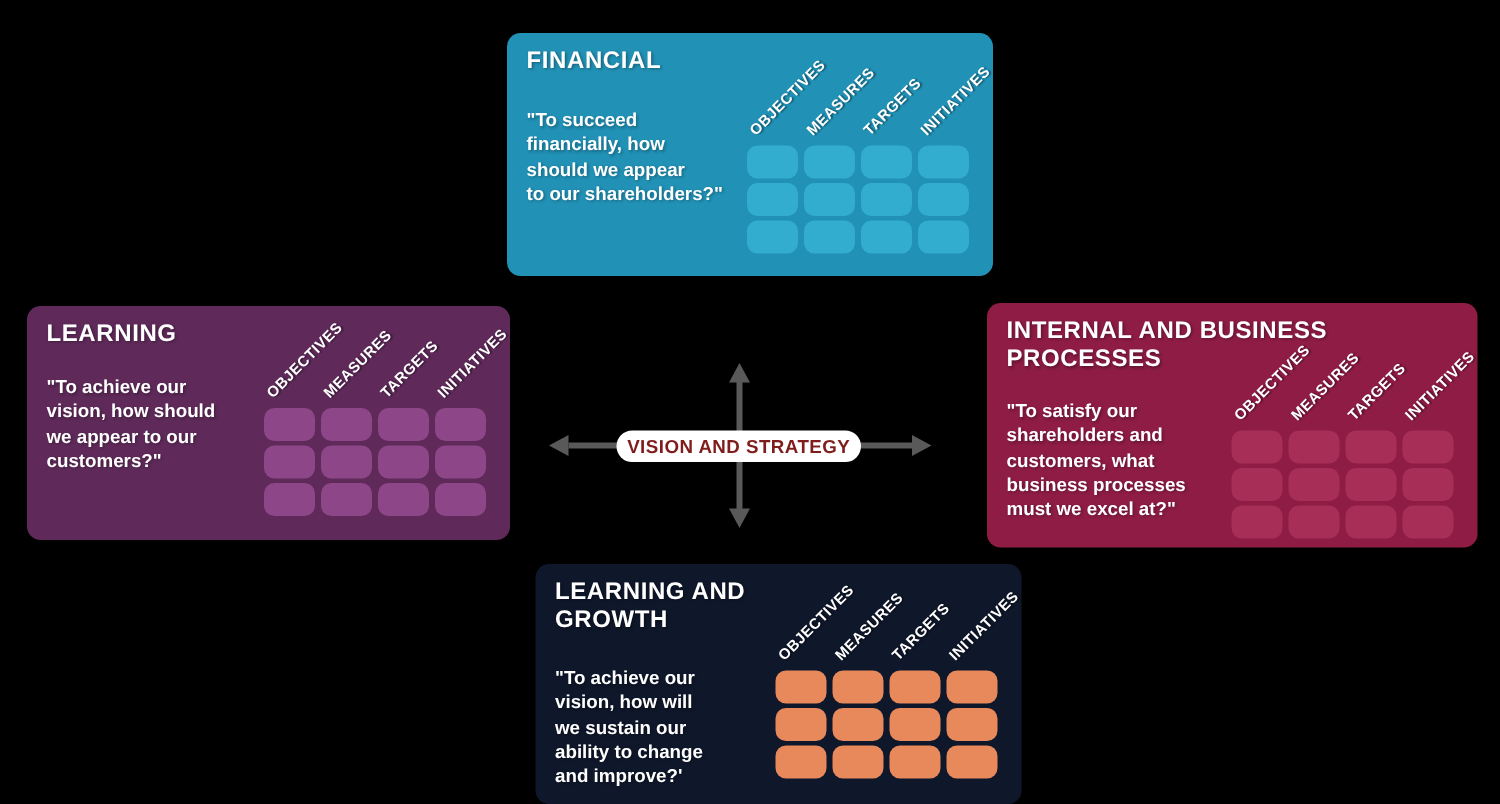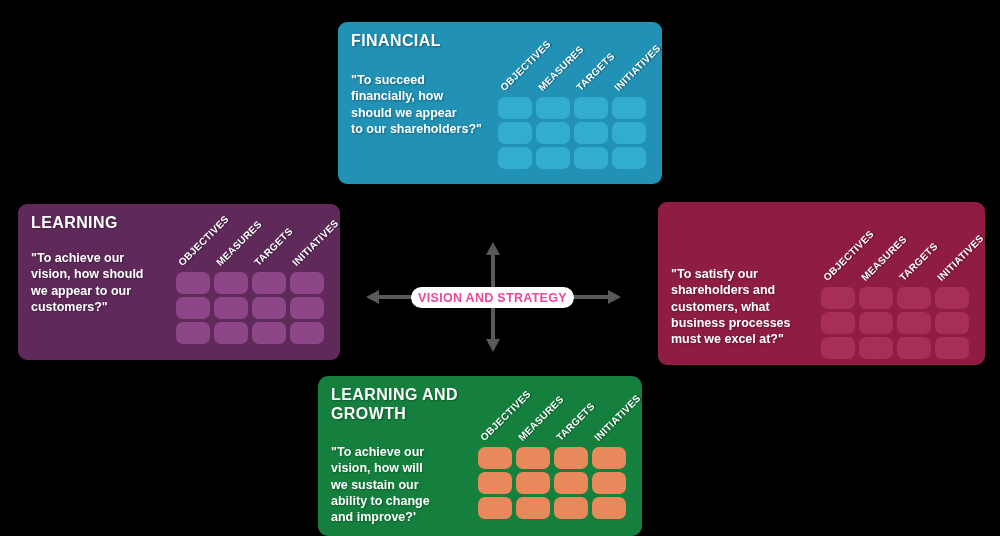--- a/index.html
+++ b/index.html
@@ -165,20 +165,21 @@
           <div class="cell"></div>
         <div class="cell"></div>
           <div class="cell"></div>
           <div class="cell"></div>
           <div class="cell"></div>
       </div>
     </div>
   </section>
 
   <section class="panel p2" style="left: 658px; top: 190px; width: 327px; height: 163px; background: rgb(142, 28, 69); --cell: #a62e57;">
+    <h2 class="title">INTERNAL AND BUSINESS PROCESSES</h2>
     <p class="quote">"To satisfy our
 shareholders and
 customers, what
 business processes
 must we excel at?"</p>
     <div class="gridwrap">
       <div class="headers">
         <span class="colhead c0">OBJECTIVES</span>
         <span class="colhead c1">MEASURES</span>
         <span class="colhead c2">TARGETS</span>
@@ -194,21 +195,21 @@
           <div class="cell"></div>
           <div class="cell"></div>
         <div class="cell"></div>
           <div class="cell"></div>
           <div class="cell"></div>
           <div class="cell"></div>
       </div>
     </div>
   </section>
 
-  <section class="panel p3" style="left: 318px; top: 364px; width: 324px; height: 160px; background: #15803d; border-radius: 10px; --cell: #e8895c;">
+  <section class="panel p3" style="left: 357px; top: 364px; width: 324px; height: 160px; background: #0f172a; --cell: #e8895c;">
     <h2 class="title">LEARNING AND GROWTH</h2>
     <p class="quote">"To achieve our
 vision, how will
 we sustain our
 ability to change
 and improve?'</p>
     <div class="gridwrap">
       <div class="headers">
         <span class="colhead c0">OBJECTIVES</span>
         <span class="colhead c1">MEASURES</span>
@@ -231,15 +232,15 @@
       </div>
     </div>
   </section>
 
   <div class="hline" style="background: rgb(89, 89, 89);"></div>
   <div class="vline" style="background: rgb(89, 89, 89);"></div>
   <div class="arrow left"></div>
   <div class="arrow right"></div>
   <div class="arrow up"></div>
   <div class="arrow down"></div>
-  <div class="pill" style="background: rgb(255, 255, 255); color: #ec4899;">VISION AND STRATEGY</div>
+  <div class="pill" style="background: rgb(255, 255, 255); color: #7f1d1d;">VISION AND STRATEGY</div>
 
 </div>
 
 </body></html>

